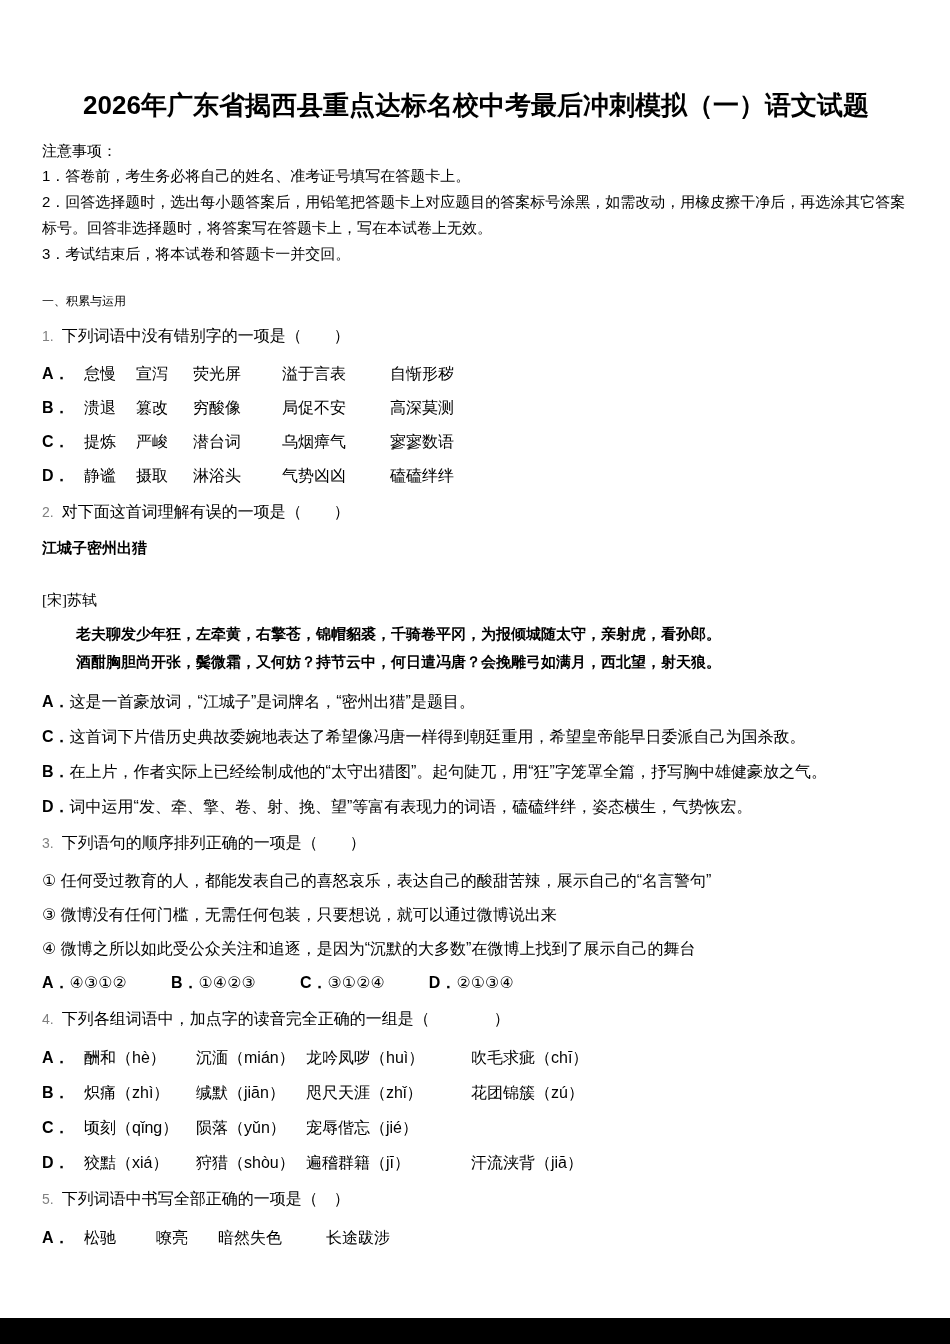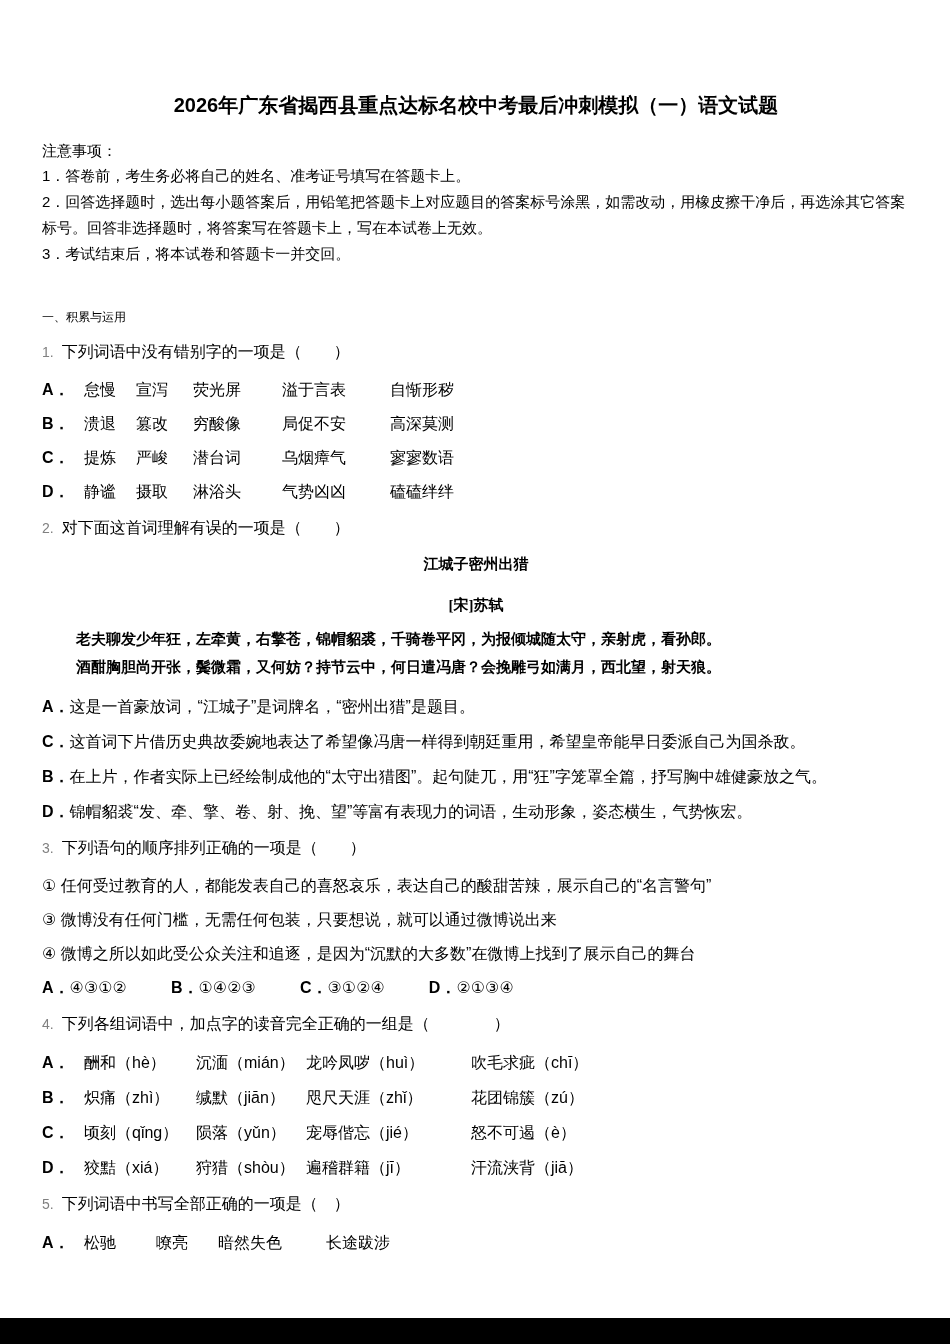--- a/index.html
+++ b/index.html
@@ -9,43 +9,43 @@
     height: 1344px;
     background: #ffffff;
     color: #000000;
     font-family: "Liberation Sans", "DejaVu Sans", sans-serif;
     font-size: 16px;
     position: relative;
     overflow: hidden;
   }
   .page { padding: 90px 40px 0 42px; }
   .doc-title {
-    font-size: 20px;
+    font-size: 26px;
     font-weight: bold;
     text-align: center;
     line-height: 30px;
     margin-bottom: 18px;
   }
-  .notice { margin-bottom: 36px; }
+  .notice { margin-bottom: 20px; }
   .notice-heading { font-size: 15px; line-height: 25px; }
   .notice-item { font-size: 15px; line-height: 26px; }
   .section-heading { font-size: 12px; line-height: 28px; margin-bottom: 6px; }
   .qstem { line-height: 30px; margin: 4px 0 6px; }
   .qnum { color: #808080; font-size: 14px; margin-right: 8px; }
   .opt-label { font-weight: bold; }
   .opt-grid { display: grid; line-height: 34px; }
   .q1-grid { grid-template-columns: 42px 52px 57px 89px 108px auto; }
   .q4-grid { grid-template-columns: 42px 112px 110px 165px auto; line-height: 35px; }
   .q5-grid { grid-template-columns: 42px 72px 62px 108px auto; line-height: 35px; }
   .para-opt { line-height: 35px; }
   .stmt { line-height: 34px; }
   .answers { display: flex; gap: 44px; line-height: 34px; margin-bottom: 2px; }
   .poem { margin: 4px 0 8px; }
-  .poem-title { text-align: center; font-weight: bold; font-size: 15px; line-height: 26px; margin-top: 8px; font-family: "Liberation Serif", "DejaVu Serif", serif; }
-  .poem-author { text-align: center; font-weight: bold; font-size: 15px; line-height: 24px; margin: 16px 0 8px; font-family: "Liberation Serif", "DejaVu Serif", serif; }
+  .poem-title { font-weight: bold; font-size: 15px; line-height: 26px; margin-top: 8px; font-family: "Liberation Serif", "DejaVu Serif", serif; }
+  .poem-author { font-weight: normal; font-size: 15px; line-height: 24px; margin: 27px 0 8px; font-family: "Liberation Serif", "DejaVu Serif", serif; }
   .poem-line { font-weight: bold; line-height: 28px; padding-left: 34px; font-size: 15px; font-family: "Liberation Serif", "DejaVu Serif", serif; }
   .bottom-bar { position: absolute; left: 0; bottom: 0; width: 100%; height: 26px; background: #000000; }
 </style>
 </head>
 <body>
 
 <div class="page">
 
   <div class="doc-title">2026年广东省揭西县重点达标名校中考最后冲刺模拟（一）语文试题</div>
 
@@ -98,21 +98,21 @@
   <div class="poem">
     <div class="poem-title">江城子密州出猎</div>
     <div class="poem-author">[宋]苏轼</div>
     <p class="poem-line">老夫聊发少年狂，左牵黄，右擎苍，锦帽貂裘，千骑卷平冈，为报倾城随太守，亲射虎，看孙郎。</p>
     <p class="poem-line">酒酣胸胆尚开张，鬓微霜，又何妨？持节云中，何日遣冯唐？会挽雕弓如满月，西北望，射天狼。</p>
   </div>
 
   <p class="para-opt"><span class="opt-label">A．</span><span>这是一首豪放词，“江城子”是词牌名，“密州出猎”是题目。</span></p>
   <p class="para-opt"><span class="opt-label">C．</span><span>这首词下片借历史典故委婉地表达了希望像冯唐一样得到朝廷重用，希望皇帝能早日委派自己为国杀敌。</span></p>
   <p class="para-opt"><span class="opt-label">B．</span><span>在上片，作者实际上已经绘制成他的“太守出猎图”。起句陡兀，用“狂”字笼罩全篇，抒写胸中雄健豪放之气。</span></p>
-  <p class="para-opt"><span class="opt-label">D．</span><span>锦帽貂裘“发、牵、擎、卷、射、挽、望”等富有表现力的词语，生动形象，姿态横生，气势恢宏。</span></p>
+  <p class="para-opt"><span class="opt-label">D．</span><span>词中运用“发、牵、擎、卷、射、挽、望”等富有表现力的词语，磕磕绊绊，姿态横生，气势恢宏。</span></p>
 
   <p class="qstem"><span class="qnum">3.</span><span>下列语句的顺序排列正确的一项是（　　）</span></p>
 
   <p class="stmt">① 任何受过教育的人，都能发表自己的喜怒哀乐，表达自己的酸甜苦辣，展示自己的“名言警句”</p>
   <p class="stmt">③ 微博没有任何门槛，无需任何包装，只要想说，就可以通过微博说出来</p>
   <p class="stmt">④ 微博之所以如此受公众关注和追逐，是因为“沉默的大多数”在微博上找到了展示自己的舞台</p>
 
   <div class="answers">
     <span><span class="opt-label">A．</span><span>④③①②</span></span>
     <span><span class="opt-label">B．</span><span>①④②③</span></span>
@@ -134,21 +134,20 @@
     <span>炽痛（zhì）</span>
     <span>缄默（jiān）</span>
     <span>咫尺天涯（zhǐ）</span>
     <span>花团锦簇（zú）</span>
   </div>
   <div class="opt-grid q4-grid">
     <span class="opt-label">C．</span>
     <span>顷刻（qǐng）</span>
     <span>陨落（yǔn）</span>
     <span>宠辱偕忘（jié）</span>
-    <span>怒不可遏（è）</span>
   </div>
   <div class="opt-grid q4-grid">
     <span class="opt-label">D．</span>
     <span>狡黠（xiá）</span>
     <span>狩猎（shòu）</span>
     <span>遍稽群籍（jī）</span>
     <span>汗流浃背（jiā）</span>
   </div>
 
   <p class="qstem"><span class="qnum">5.</span><span>下列词语中书写全部正确的一项是（　）</span></p>

